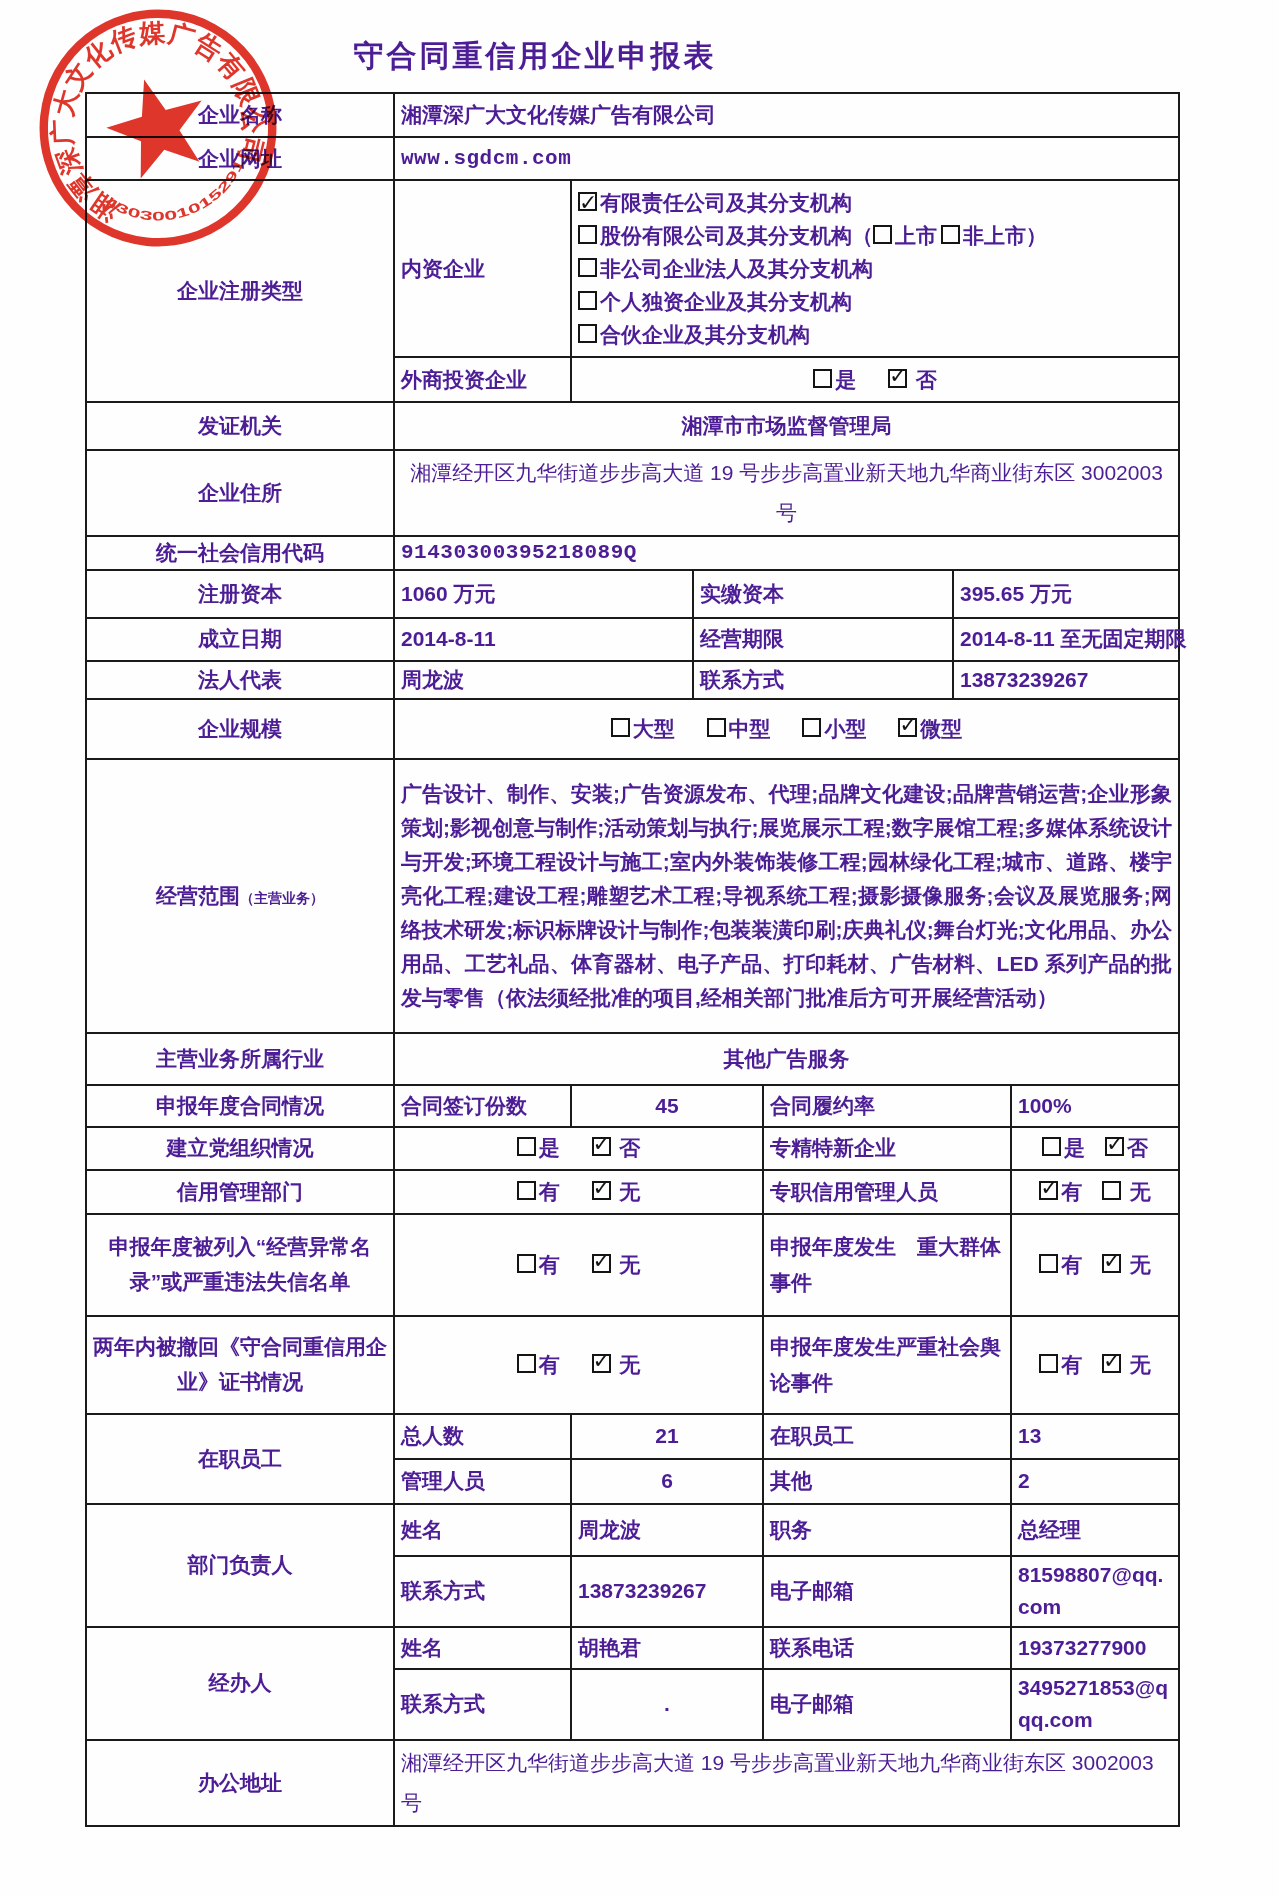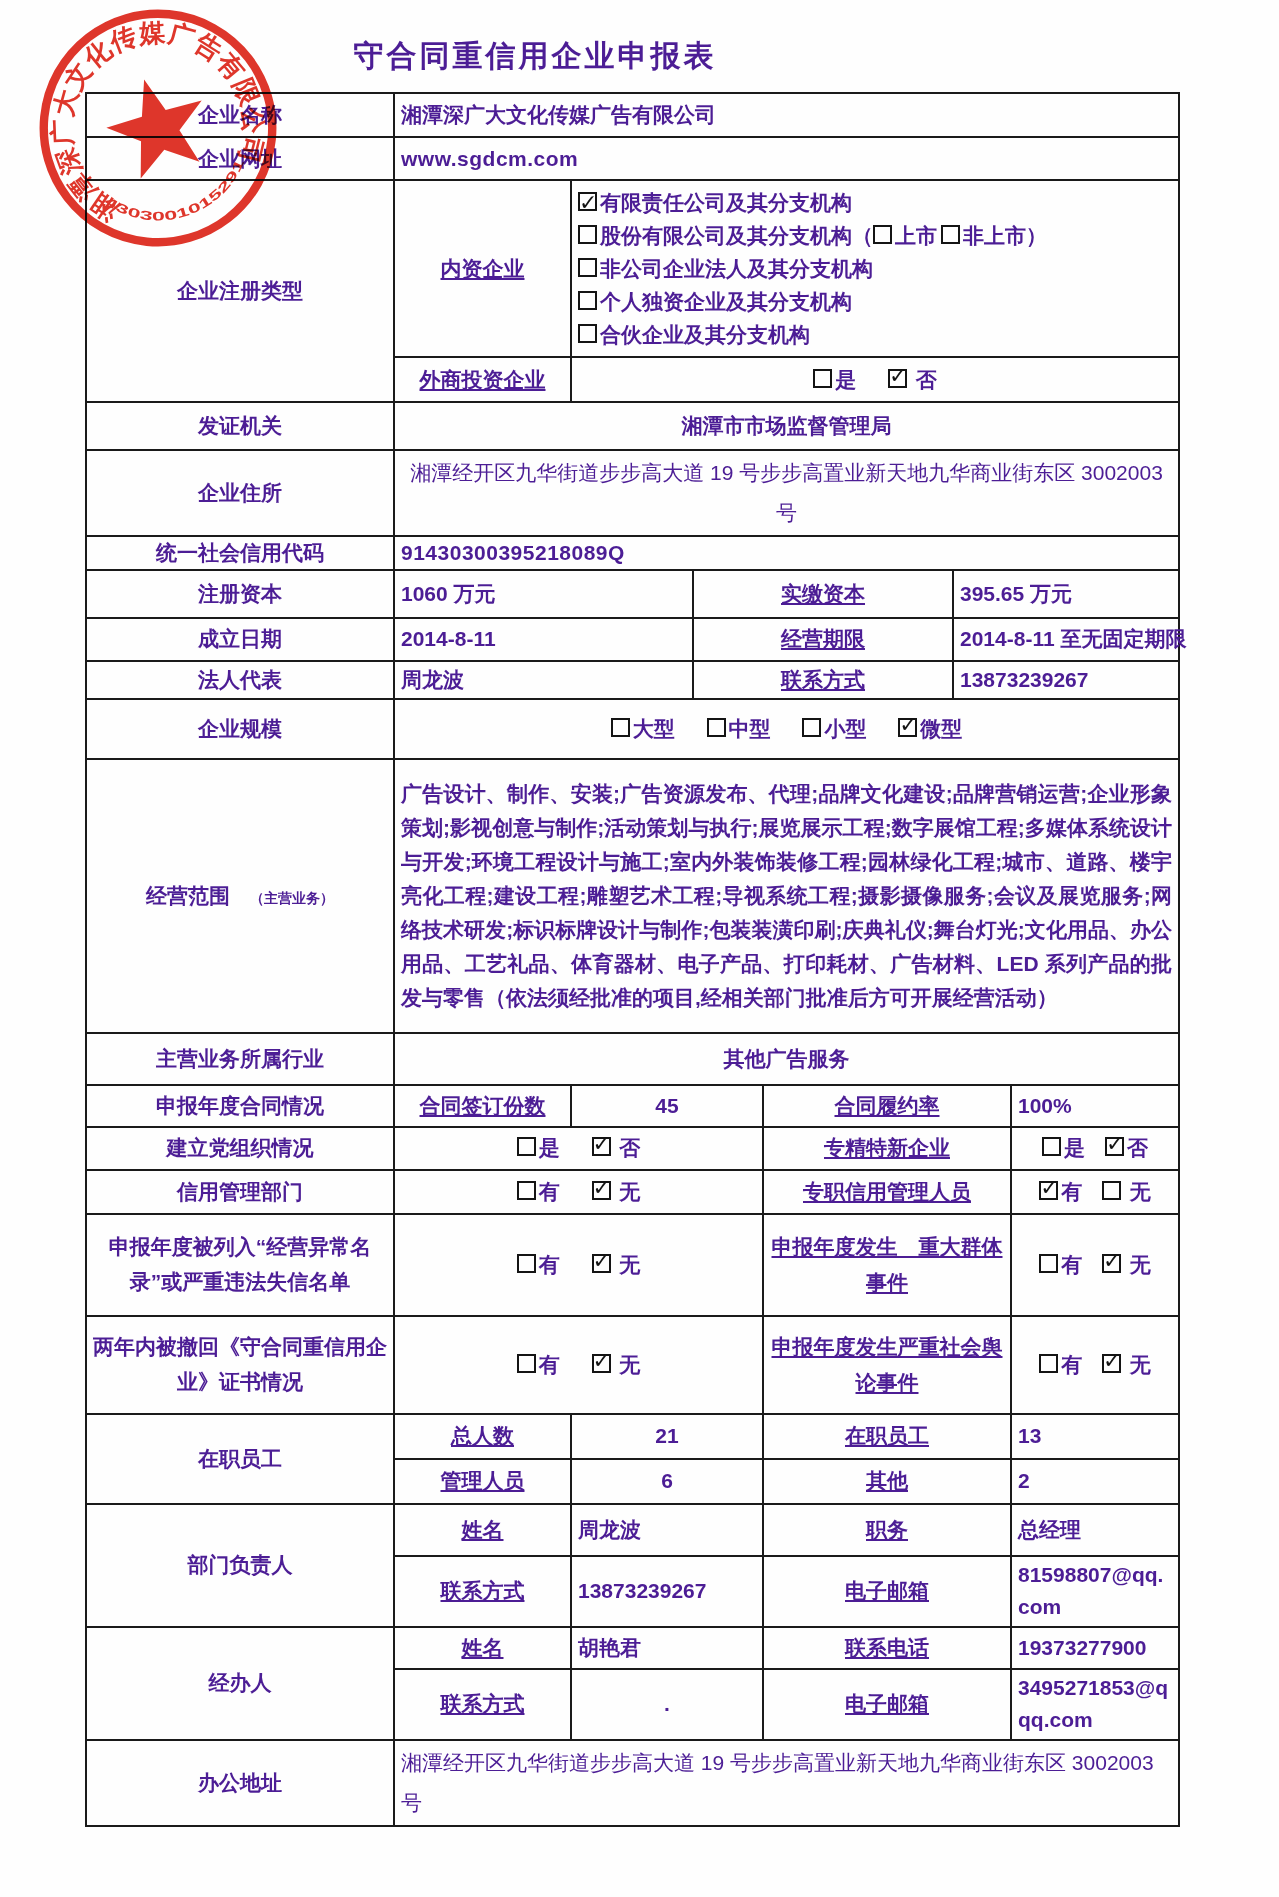--- a/index.html
+++ b/index.html
@@ -3,27 +3,27 @@
 <meta charset="utf-8">
 <style>
   html,body{margin:0;padding:0;background:#e8e8e8;}
   .page{position:relative;width:1279px;height:1897px;margin:0 auto;background:#fefefe;overflow:hidden;
         font-family:"Liberation Sans","DejaVu Sans",sans-serif;color:#4c1d95;}
   .title{position:absolute;top:36px;left:85px;width:900px;text-align:center;
          font-size:30px;font-weight:700;letter-spacing:3px;}
   table.form{position:absolute;left:85px;top:92px;width:1093px;border-collapse:collapse;table-layout:fixed;}
   .form th,.form td{border:2px solid #1a1a1a;padding:2px 6px;font-size:21px;vertical-align:middle;}
   .form th{font-weight:600;text-align:center;}
-  .lbl{font-weight:600;text-align:center;text-decoration:underline;}
+  .lbl{font-weight:600;text-align:left;}
   .val{text-align:left;padding-left:14px;font-weight:600;}
   .center{text-align:center;}
-  .latin{font-family:Liberation Sans, sans-serif;letter-spacing:.5px;}
+  .latin{font-family:Liberation Mono, monospace;letter-spacing:.5px;}
   .small{font-size:15px;white-space:nowrap;padding-left:8px;}
   .scope{font-weight:600;line-height:34px;text-align:justify;padding:10px 16px;}
-  .sublabel{font-size:14px;font-weight:600;padding-left:20px;}
+  .sublabel{font-size:14px;font-weight:600;}
   .addr{line-height:1.9;font-weight:400;}
   .opts{padding:8px 4px 8px 14px;line-height:33px;font-weight:600;}
   .pair{text-align:center;font-weight:600;}
   .opt{display:inline-block;margin:0 13px;white-space:nowrap;}
   .opt-tight .opt{margin:0 7px;}
   .cb{position:relative;display:inline-block;width:15px;height:15px;border:2.2px solid #141414;
       margin-right:3px;vertical-align:-1px;background:transparent;}
   .cb.checked::after{content:"\2713";position:absolute;left:-1px;top:-8px;font-size:22px;font-weight:700;color:#141414;}
   .email{word-break:break-all;font-size:19px;line-height:1.55;}
   .padlbl{padding-left:28px;padding-right:28px;line-height:1.7;}

